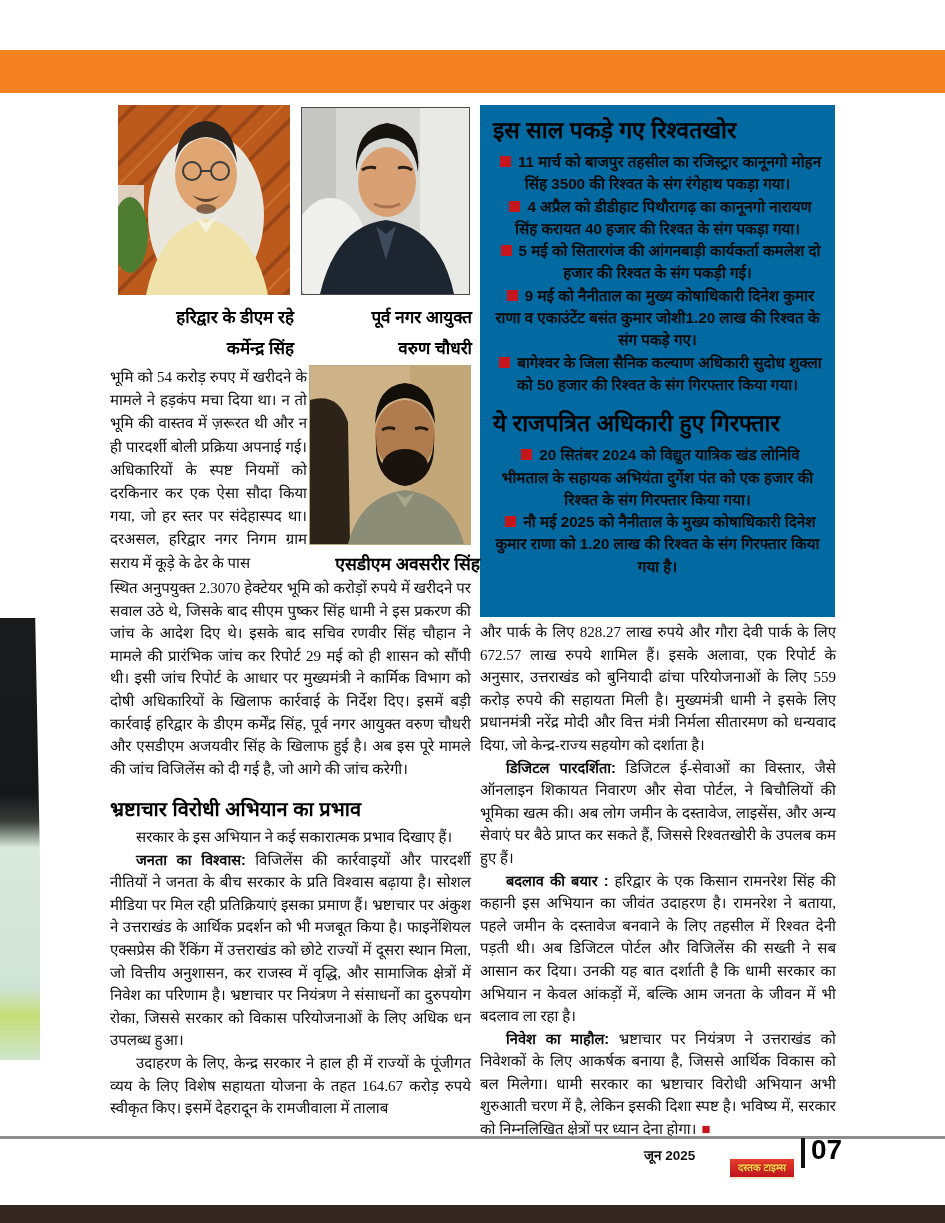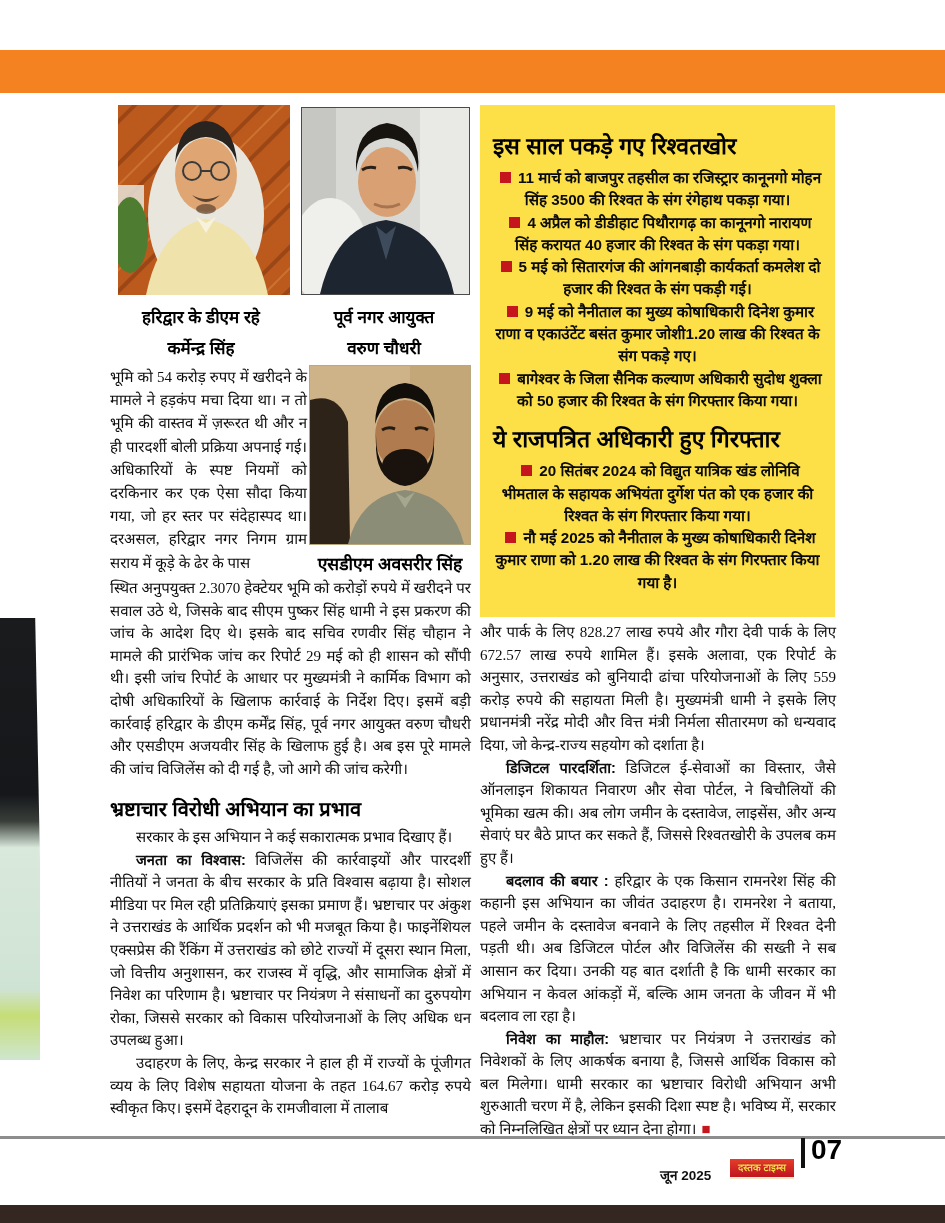--- a/index.html
+++ b/index.html
@@ -13,29 +13,29 @@
       background:linear-gradient(180deg,#191b1d 0%,#15171a 40%,#3a3f3a 46%,#d9e9dc 52%,#cfe3d4 84%,#c6dd77 90%,#cfe6cf 100%);
       clip-path:polygon(0 0,88% 0,100% 55%,100% 100%,0 100%);}
 
   
   .photo{position:absolute;margin:0;padding:0;}
   .photo svg{display:block;}
   .photo1{left:118px;top:105px;}
   .photo2{left:301px;top:107px;border:1px solid #4a4a4a;}
   .photo3{left:309px;top:365px;border:1px solid #b9a97f;}
 
-  .caption{position:absolute;text-align:center;font-family:"Liberation Sans", sans-serif;
+  .caption{position:absolute;text-align:right;font-family:"Liberation Sans", sans-serif;
            font-weight:700;font-size:17px;line-height:31px;color:#000;}
   .cap1{left:108px;top:302px;width:186px;}
   .cap2{left:296px;top:302px;width:176px;}
   .cap3{left:300px;top:549px;width:180px;font-size:17.5px;}
 
   
-  .green-box{position:absolute;left:480px;top:105px;width:355px;height:512px;background:#fde047;
-             box-sizing:border-box;padding:24px 13px 6px 13px;font-family:"Liberation Sans", sans-serif;}
+  .green-box{position:absolute;left:480px;top:105px;width:355px;height:512px;background:#0369a1;
+             box-sizing:border-box;padding:8px 13px 6px 13px;font-family:"Liberation Sans", sans-serif;}
   .green-box h2{margin:2px 0 6px 0;font-size:23px;line-height:30px;font-weight:700;color:#000;}
   .green-box .gb-h2{margin-top:12px;}
   .gb-item{font-size:15.2px;line-height:22.3px;font-weight:700;color:#0a0a0a;text-align:center;}
   .sq{display:inline-block;width:11px;height:11px;background:#c4161c;margin:0 7px 0 6px;}
 
   
   .textA{position:absolute;left:110px;top:366px;width:197px;}
   .textB{position:absolute;left:110px;top:577px;width:361px;}
   .leftcol{position:absolute;left:110px;top:797px;width:361px;}
   .rightcol{position:absolute;left:480px;top:621px;width:356px;}
@@ -44,22 +44,22 @@
   .leftcol p, .rightcol p{margin:0;}
   p.ind{text-indent:26px;}
   .subhead{margin:0 0 5px 0;font-family:"Liberation Sans", sans-serif;font-size:20px;line-height:24px;
            font-weight:700;color:#000;}
   .lead{font-weight:700;font-family:"Liberation Sans", sans-serif;font-size:14.6px;}
   .endmark{color:#c4161c;margin-left:5px;font-size:15px;}
 
   
   .footer-line{position:absolute;left:0;top:1136px;width:945px;height:3px;background:#8d8d8d;}
   .footer{position:absolute;left:0;top:1140px;width:945px;height:34px;}
-  .f-date{position:absolute;left:660px;top:6px;font-family:"Liberation Sans", sans-serif;
-          font-weight:700;font-size:13.5px;color:#111;margin-top:20px;}
+  .f-date{position:absolute;left:644px;top:6px;font-family:"Liberation Sans", sans-serif;
+          font-weight:700;font-size:13.5px;color:#111;}
   .f-logo{position:absolute;left:730px;top:19px;width:64px;height:18px;background:linear-gradient(180deg,#e43d2a,#c01420);
           color:#ffd84d;font-family:"Liberation Sans", sans-serif;font-weight:700;font-size:10px;
           line-height:18px;text-align:center;white-space:nowrap;overflow:hidden;
           text-shadow:0 0 1px #7a0d0d;border-bottom:2px solid #f5e9c8;}
   .f-sep{position:absolute;left:801px;top:-2px;width:4px;height:30px;background:#111;}
   .f-page{position:absolute;left:811px;top:-6px;font-family:"Liberation Sans", sans-serif;
           font-weight:700;font-size:28px;color:#000;}
 </style>
 </head>
 <body>

